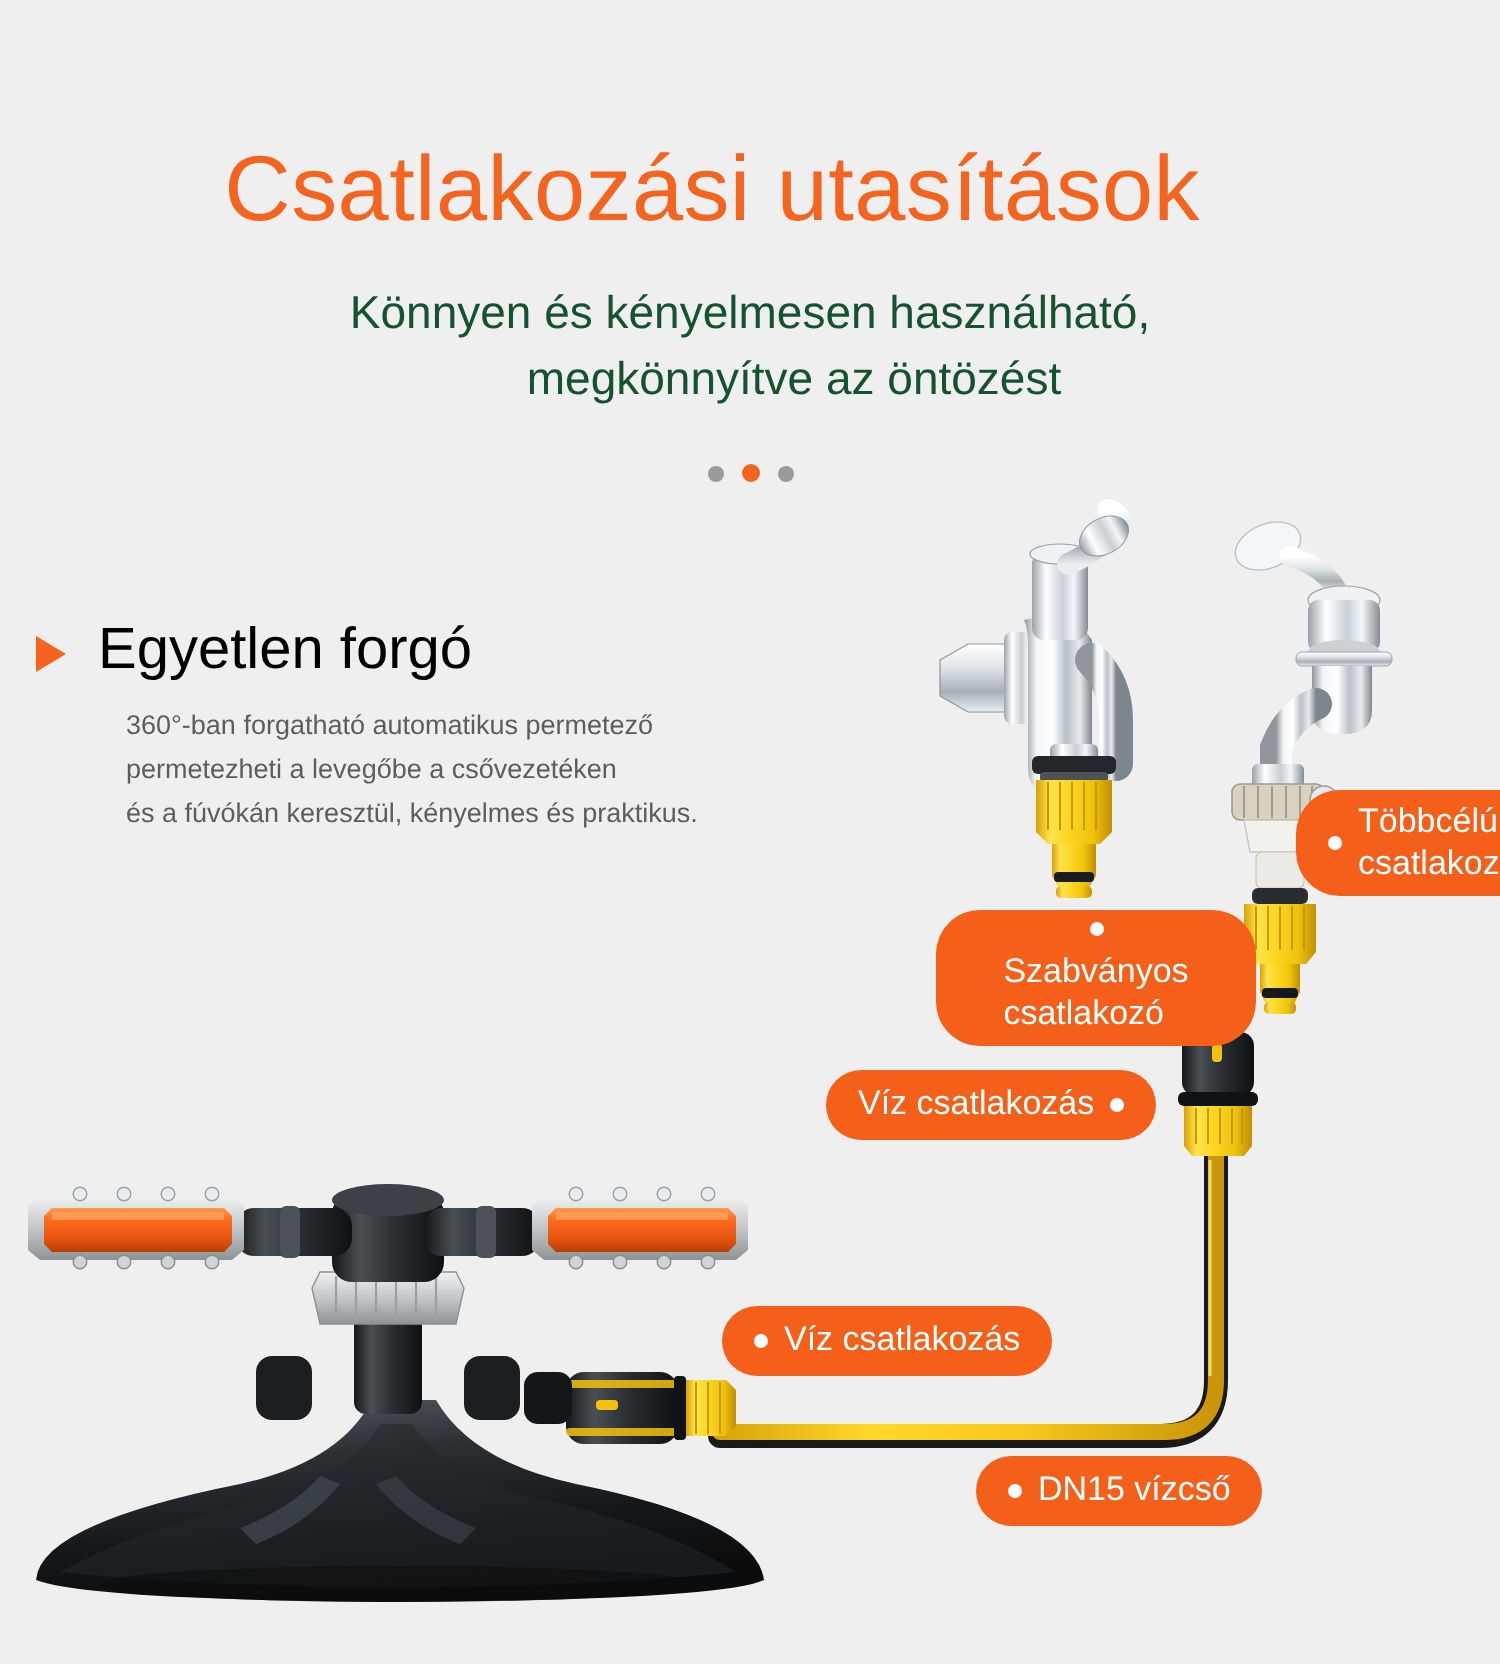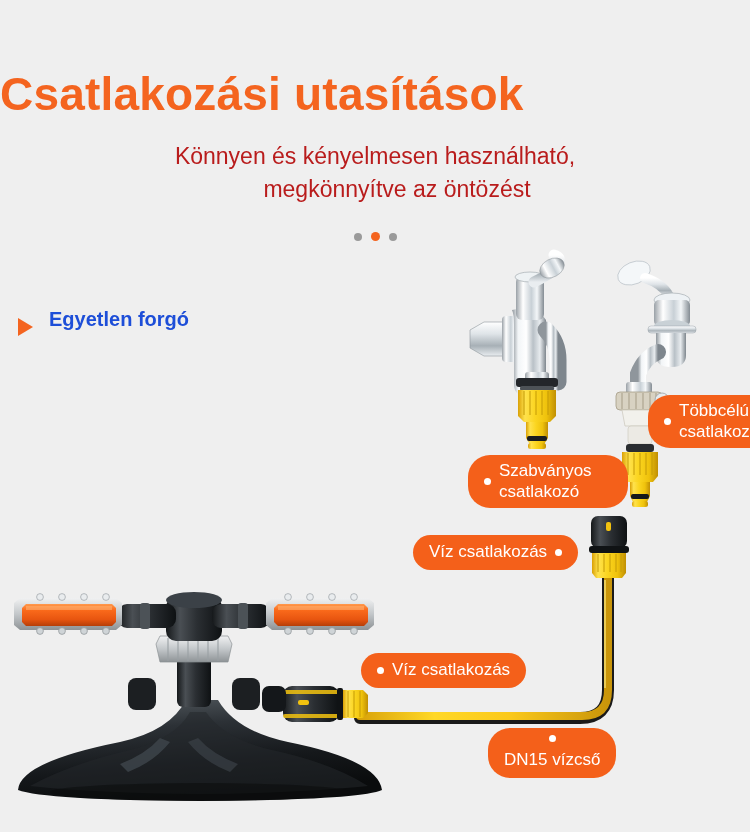--- a/index.html
+++ b/index.html
@@ -15,36 +15,36 @@
     overflow: hidden;
     font-family: "Liberation Sans", sans-serif;
   }
 
   
   .title {
     position: absolute;
     top: 68px;
     left: 0;
     width: 600px;
-    text-align: left;
+    text-align: right;
     font-size: 46px;
-    font-weight: 700;
+    font-weight: 400;
     color: #f4641f;
     letter-spacing: 0.2px;
     line-height: 1.15;
   }
   .subtitle {
     position: absolute;
     top: 140px;
     left: 0;
     width: 750px;
     text-align: center;
     font-size: 23px;
     font-weight: 400;
-    color: #b91c1c;
+    color: #14532d;
     line-height: 1.42;
   }
   .subtitle .l2 { display: block; margin-left: 44px; }
 
   .dots {
     position: absolute;
     top: 232px;
     left: 0;
     width: 750px;
     display: flex;
@@ -78,24 +78,24 @@
   }
   .tri {
     width: 0; height: 0;
     border-top: 9px solid transparent;
     border-bottom: 9px solid transparent;
     border-left: 15px solid #f4641f;
     margin-top: 12px;
     flex: none;
   }
   .feature-title {
-    font-size: 20px;
-    color: #1d4ed8;
+    font-size: 29px;
+    color: #000000;
     line-height: 1.32;
-    font-weight: 700;
+    font-weight: 400;
   }
   .feature-title .l2 { display: block; }
   .feature-body {
     margin-top: 8px;
     margin-left: 45px;
     font-size: 13.5px;
     color: #5d5d5d;
     line-height: 1.62;
   }
   .feature-body span { display: block; }
@@ -117,26 +117,26 @@
   }
   .badge.two-line { white-space: normal; padding: 6px 16px; }
   .badge .bdot {
     width: 7px; height: 7px;
     border-radius: 50%;
     background: #ffffff;
     flex: none;
   }
   .badge .btxt span { display: block; }
 
-  #badge-standard { left: 468px; top: 455px; width: 128px; }
+  #badge-standard { left: 468px; top: 455px; width: 128px; flex-direction: column; }
   #badge-multi    { left: 648px; top: 395px; width: 118px; border-radius: 22px; }
   #badge-water-top{ left: 413px; top: 535px; flex-direction: row-reverse; }
   #badge-sprinkler{ left: 138px; top: 544px; }
   #badge-water-mid{ left: 361px; top: 653px; }
-  #badge-dn15     { left: 488px; top: 728px; flex-direction: column; }
+  #badge-dn15     { left: 488px; top: 728px; }
 
   
   .art { position: absolute; left: 0; top: 0; width: 750px; height: 832px; }
 </style>
 </head>
 <body>
 
 <div class="page">
 
   <svg class="art" viewBox="0 0 750 832" xmlns="http://www.w3.org/2000/svg">
@@ -403,20 +403,25 @@
     <span class="dot"></span>
   </div>
 
   <div class="feature">
     <div class="feature-head">
       <span class="tri"></span>
       <div class="feature-title">
         <span>Egyetlen forgó</span>
       </div>
     </div>
+    <div class="feature-body">
+      <span>360°-ban forgatható automatikus permetező</span>
+      <span>permetezheti a levegőbe a csővezetéken</span>
+      <span>és a fúvókán keresztül, kényelmes és praktikus.</span>
+    </div>
   </div>
 
   <div class="badge two-line" id="badge-standard">
     <span class="bdot"></span>
     <span class="btxt">
       <span>Szabványos</span>
       <span>csatlakozó</span>
     </span>
   </div>
 

